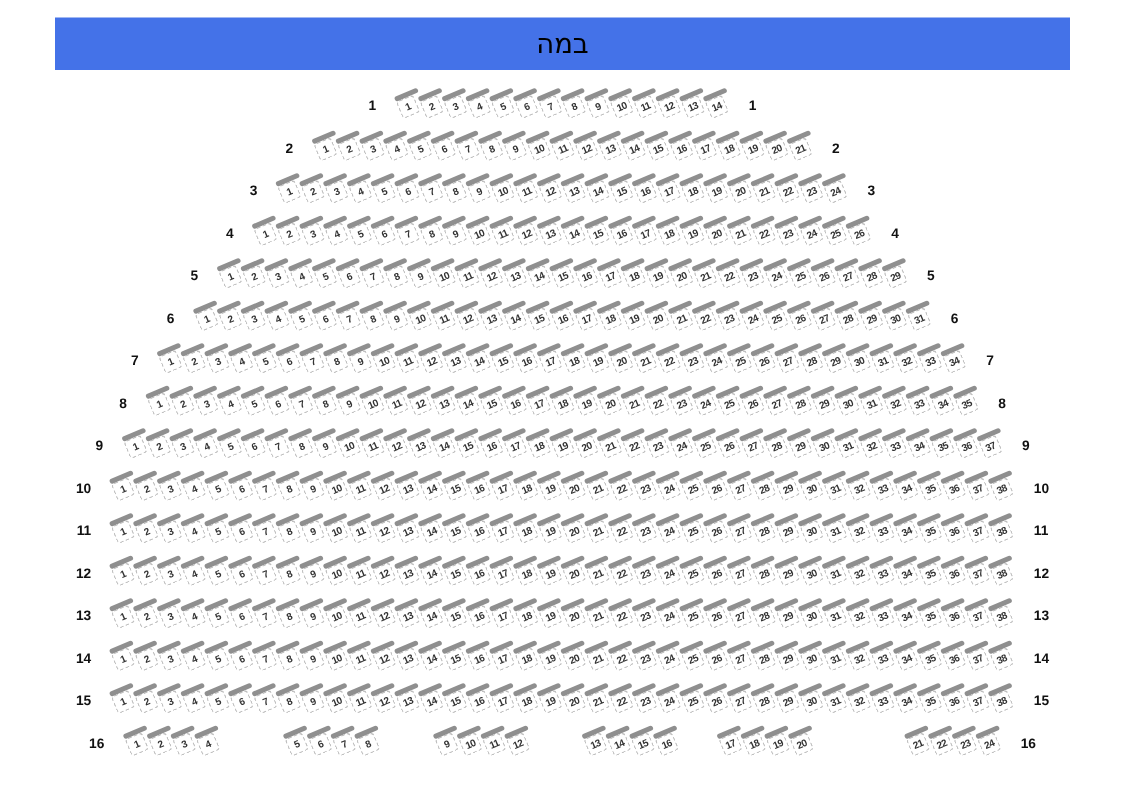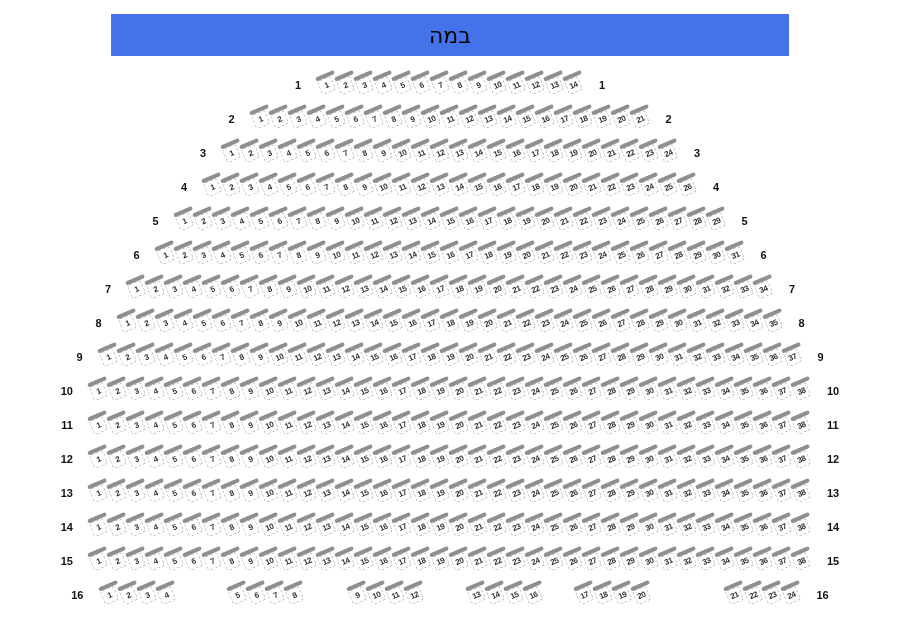--- a/index.html
+++ b/index.html
@@ -2,21 +2,21 @@
 <html style="--stage-bg: #4472e8; --stage-fg: #000000; --seat-back: #8f8f8f; --seat-border: #c0c0c0; --seat-fill: #ffffff; --seat-num: #333333;"><head>
 <meta charset="utf-8">
 <style>
   html,body{margin:0;padding:0;}
   body{
     width:900px;height:629px;background:#ffffff;overflow:hidden;
     font-family:"Liberation Sans","DejaVu Sans",sans-serif;
     position:relative;
   }
   .stage{
-    width:678px;height:42px;margin:14px auto 0 auto;
+    width:812px;height:42px;margin:14px auto 0 auto;
     background:var(--stage-bg,#4472e8);
     color:var(--stage-fg,#000000);
     display:flex;align-items:center;justify-content:center;
     font-family:"DejaVu Sans",sans-serif;
     font-size:22px;direction:rtl;
   }
   .hall{margin-top:12px;}
   .row{
     display:flex;align-items:center;justify-content:center;
     height:34px;white-space:nowrap;

